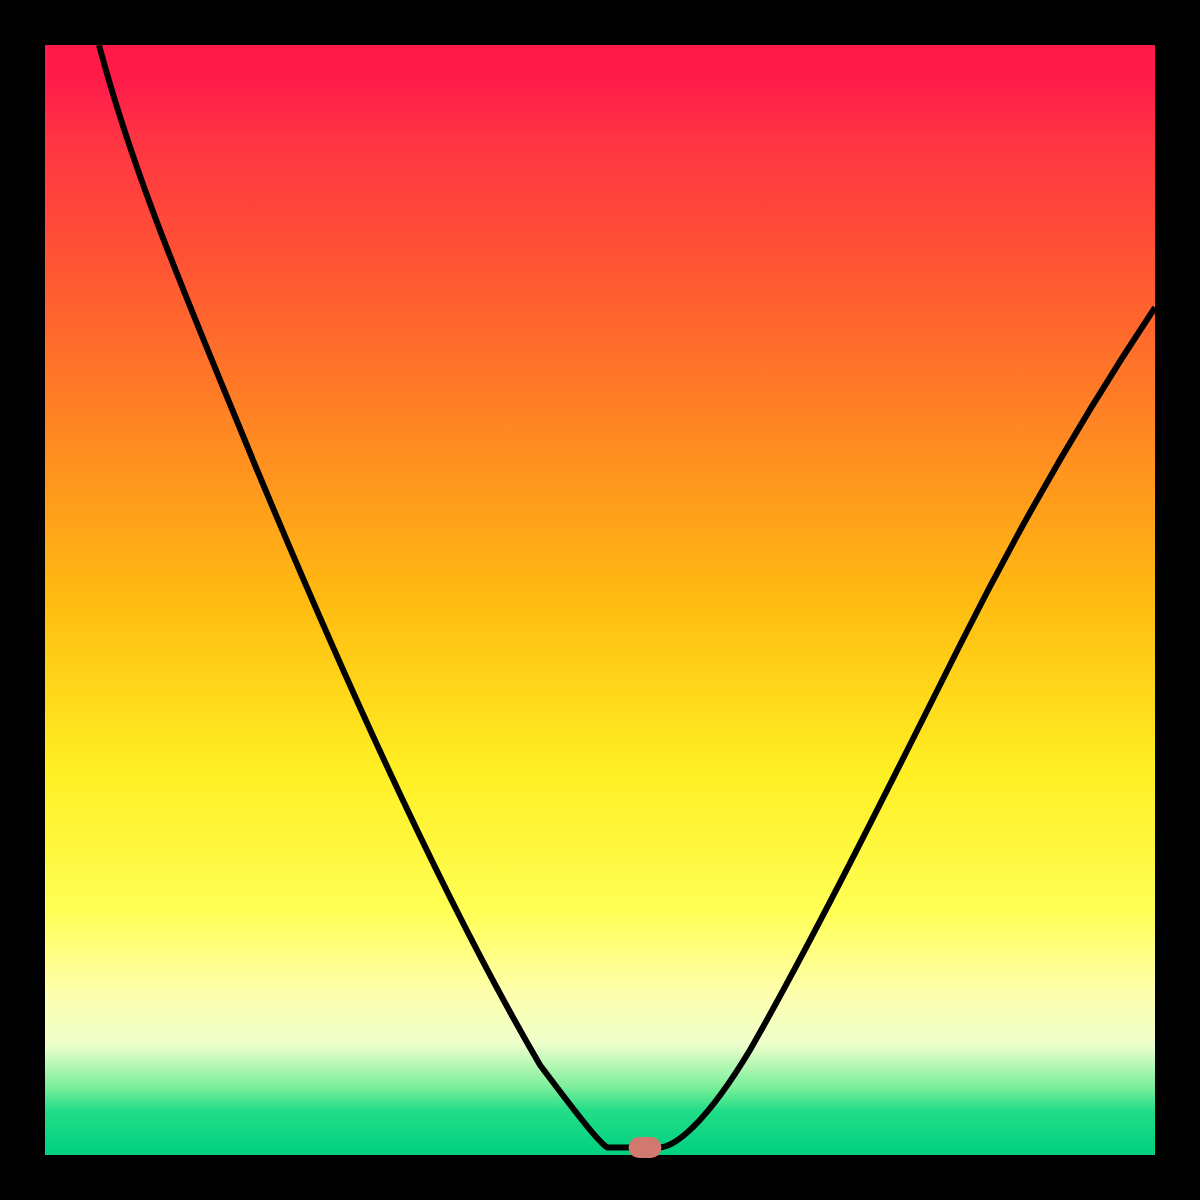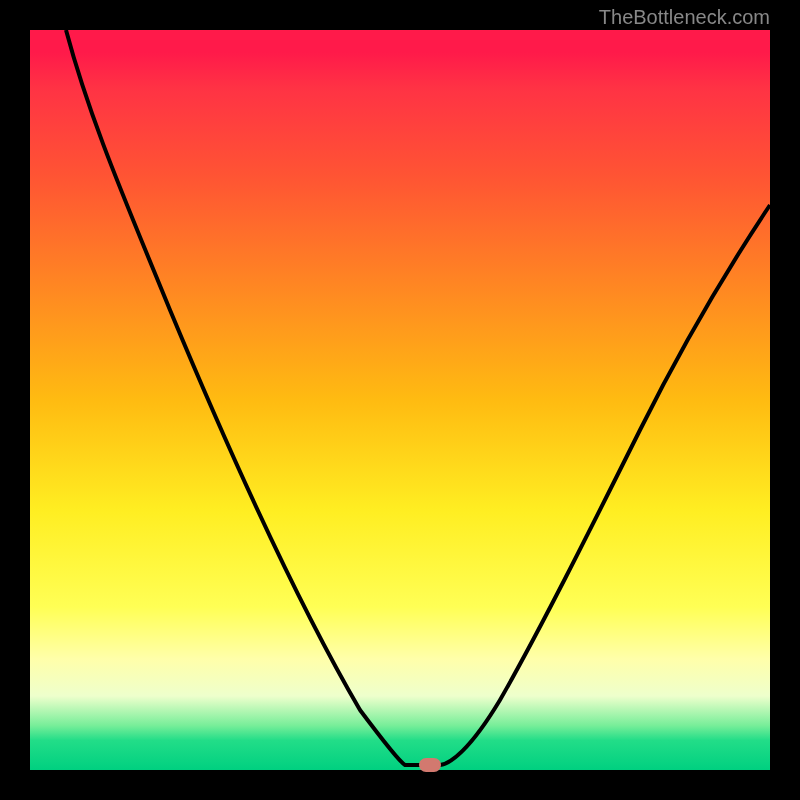--- a/index.html
+++ b/index.html
@@ -62,21 +62,20 @@
     border-radius: 7px;
     transform: translate(-50%, -50%);
     z-index: 5;
   }
 </style>
 </head>
 <body>
 
 <div class="container">
 
-  <div class="watermark">TheBottleneck.com</div>
 
   <div class="plot-area">
 
     <svg class="curve" viewBox="0 0 740 740" preserveAspectRatio="none">
       <path d="M 36 0
                C 60 90, 95 170, 140 280
                C 190 400, 260 560, 330 680
                C 360 720, 370 732, 375 735
                L 410 735
                C 420 734, 440 720, 470 670

